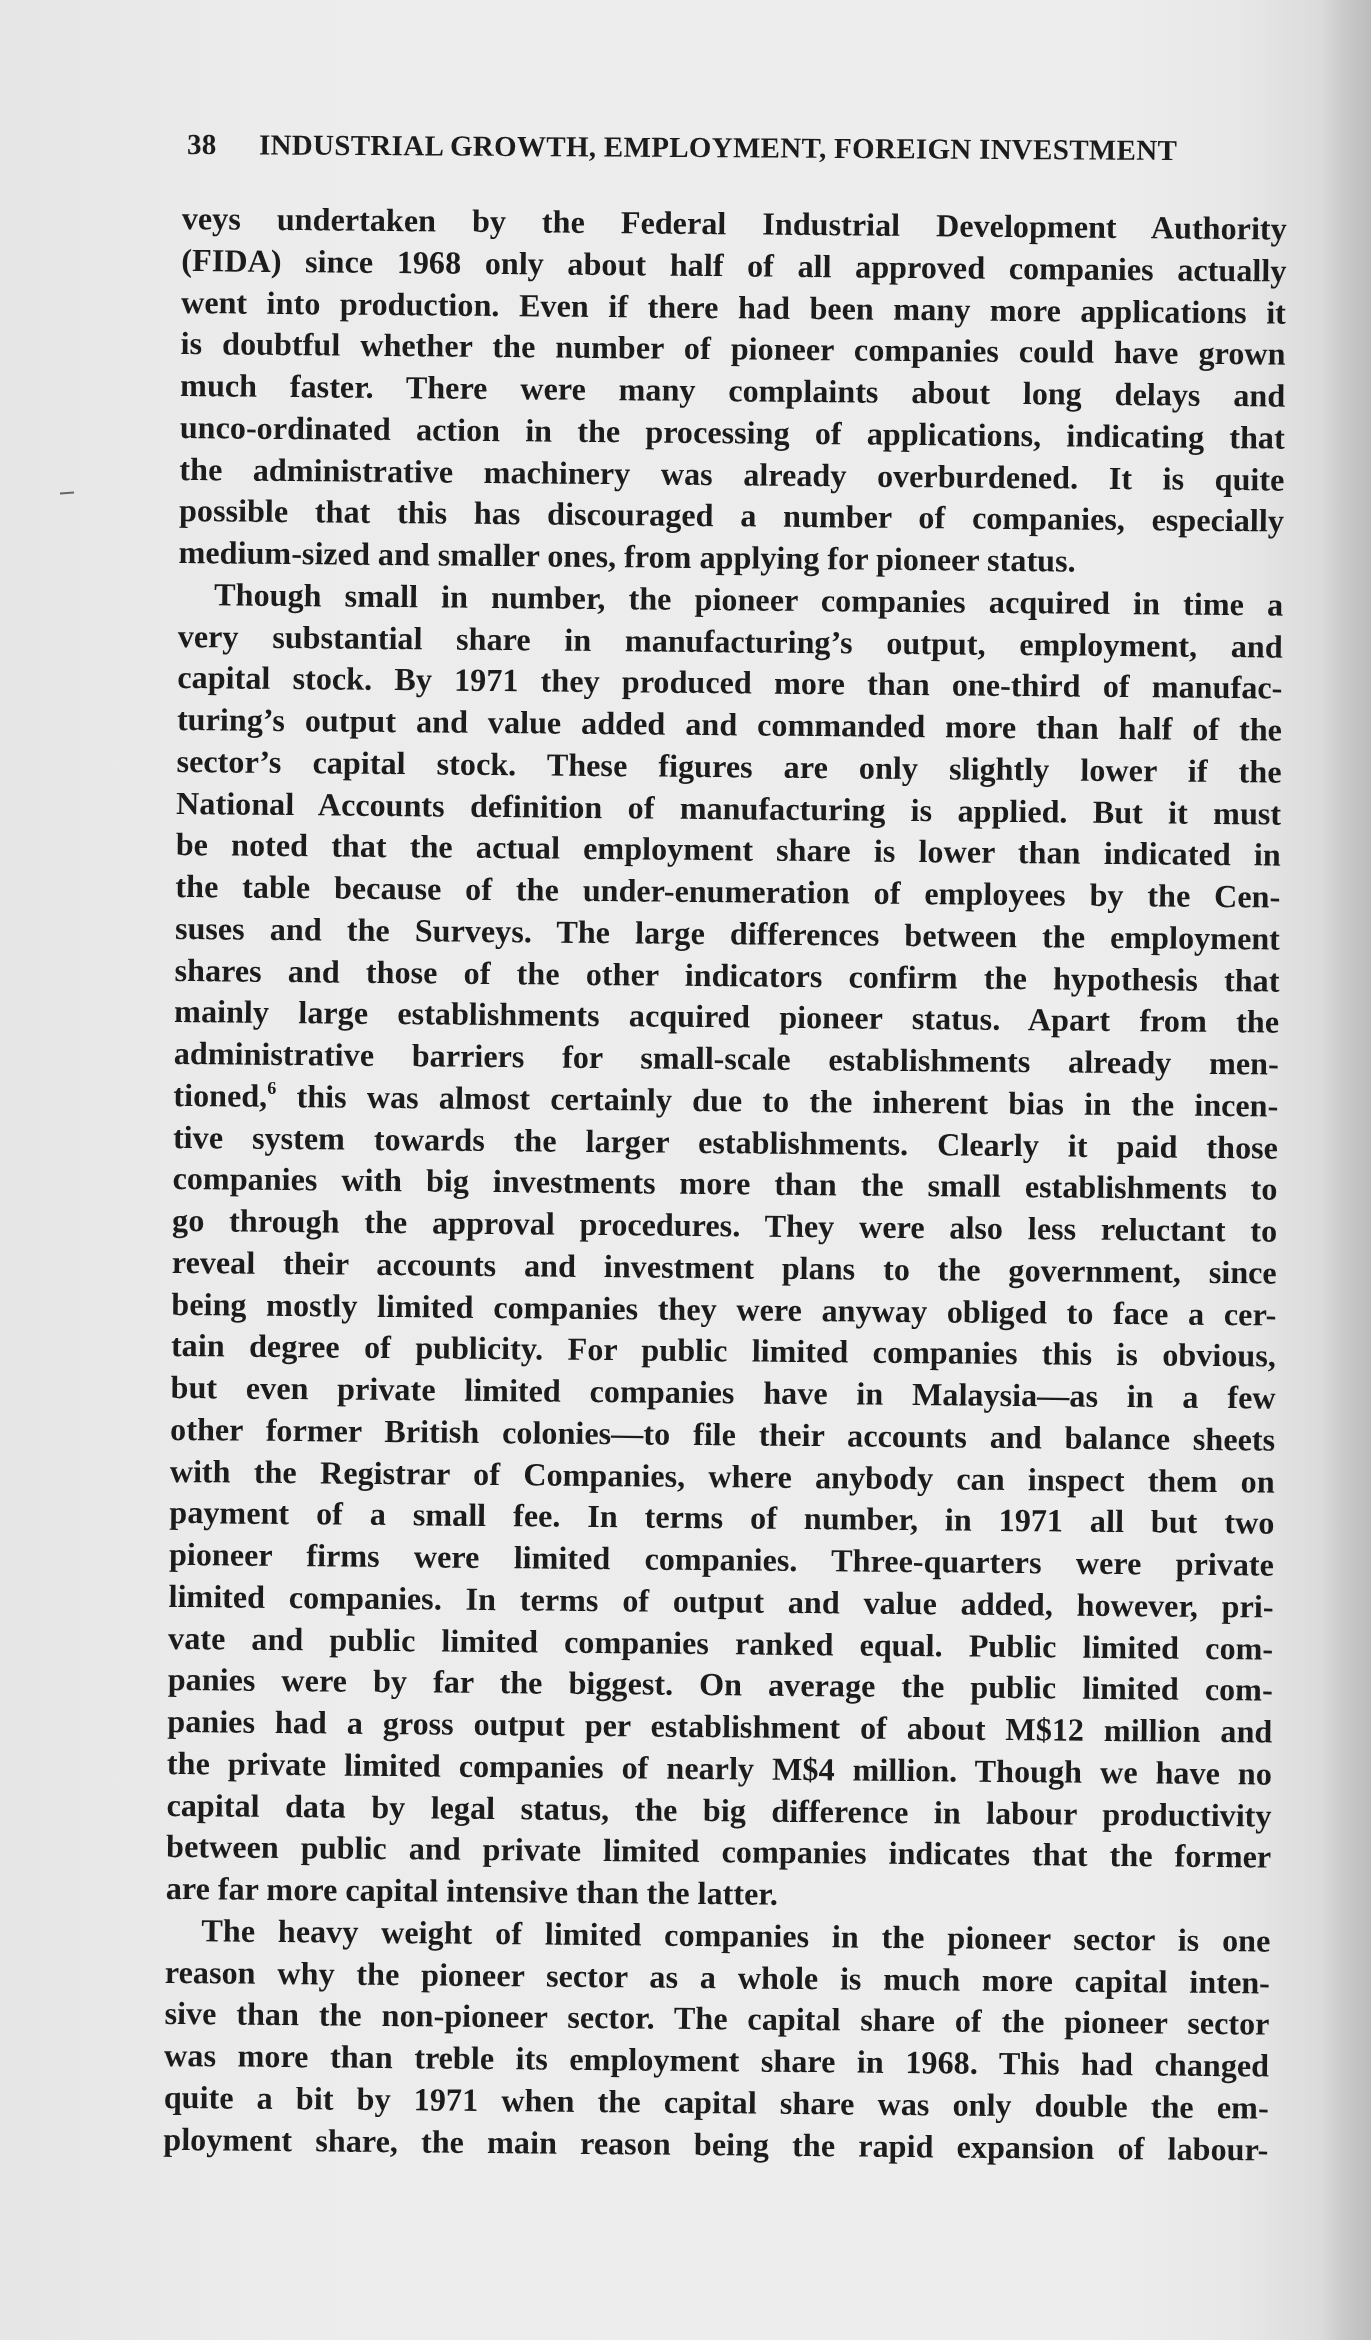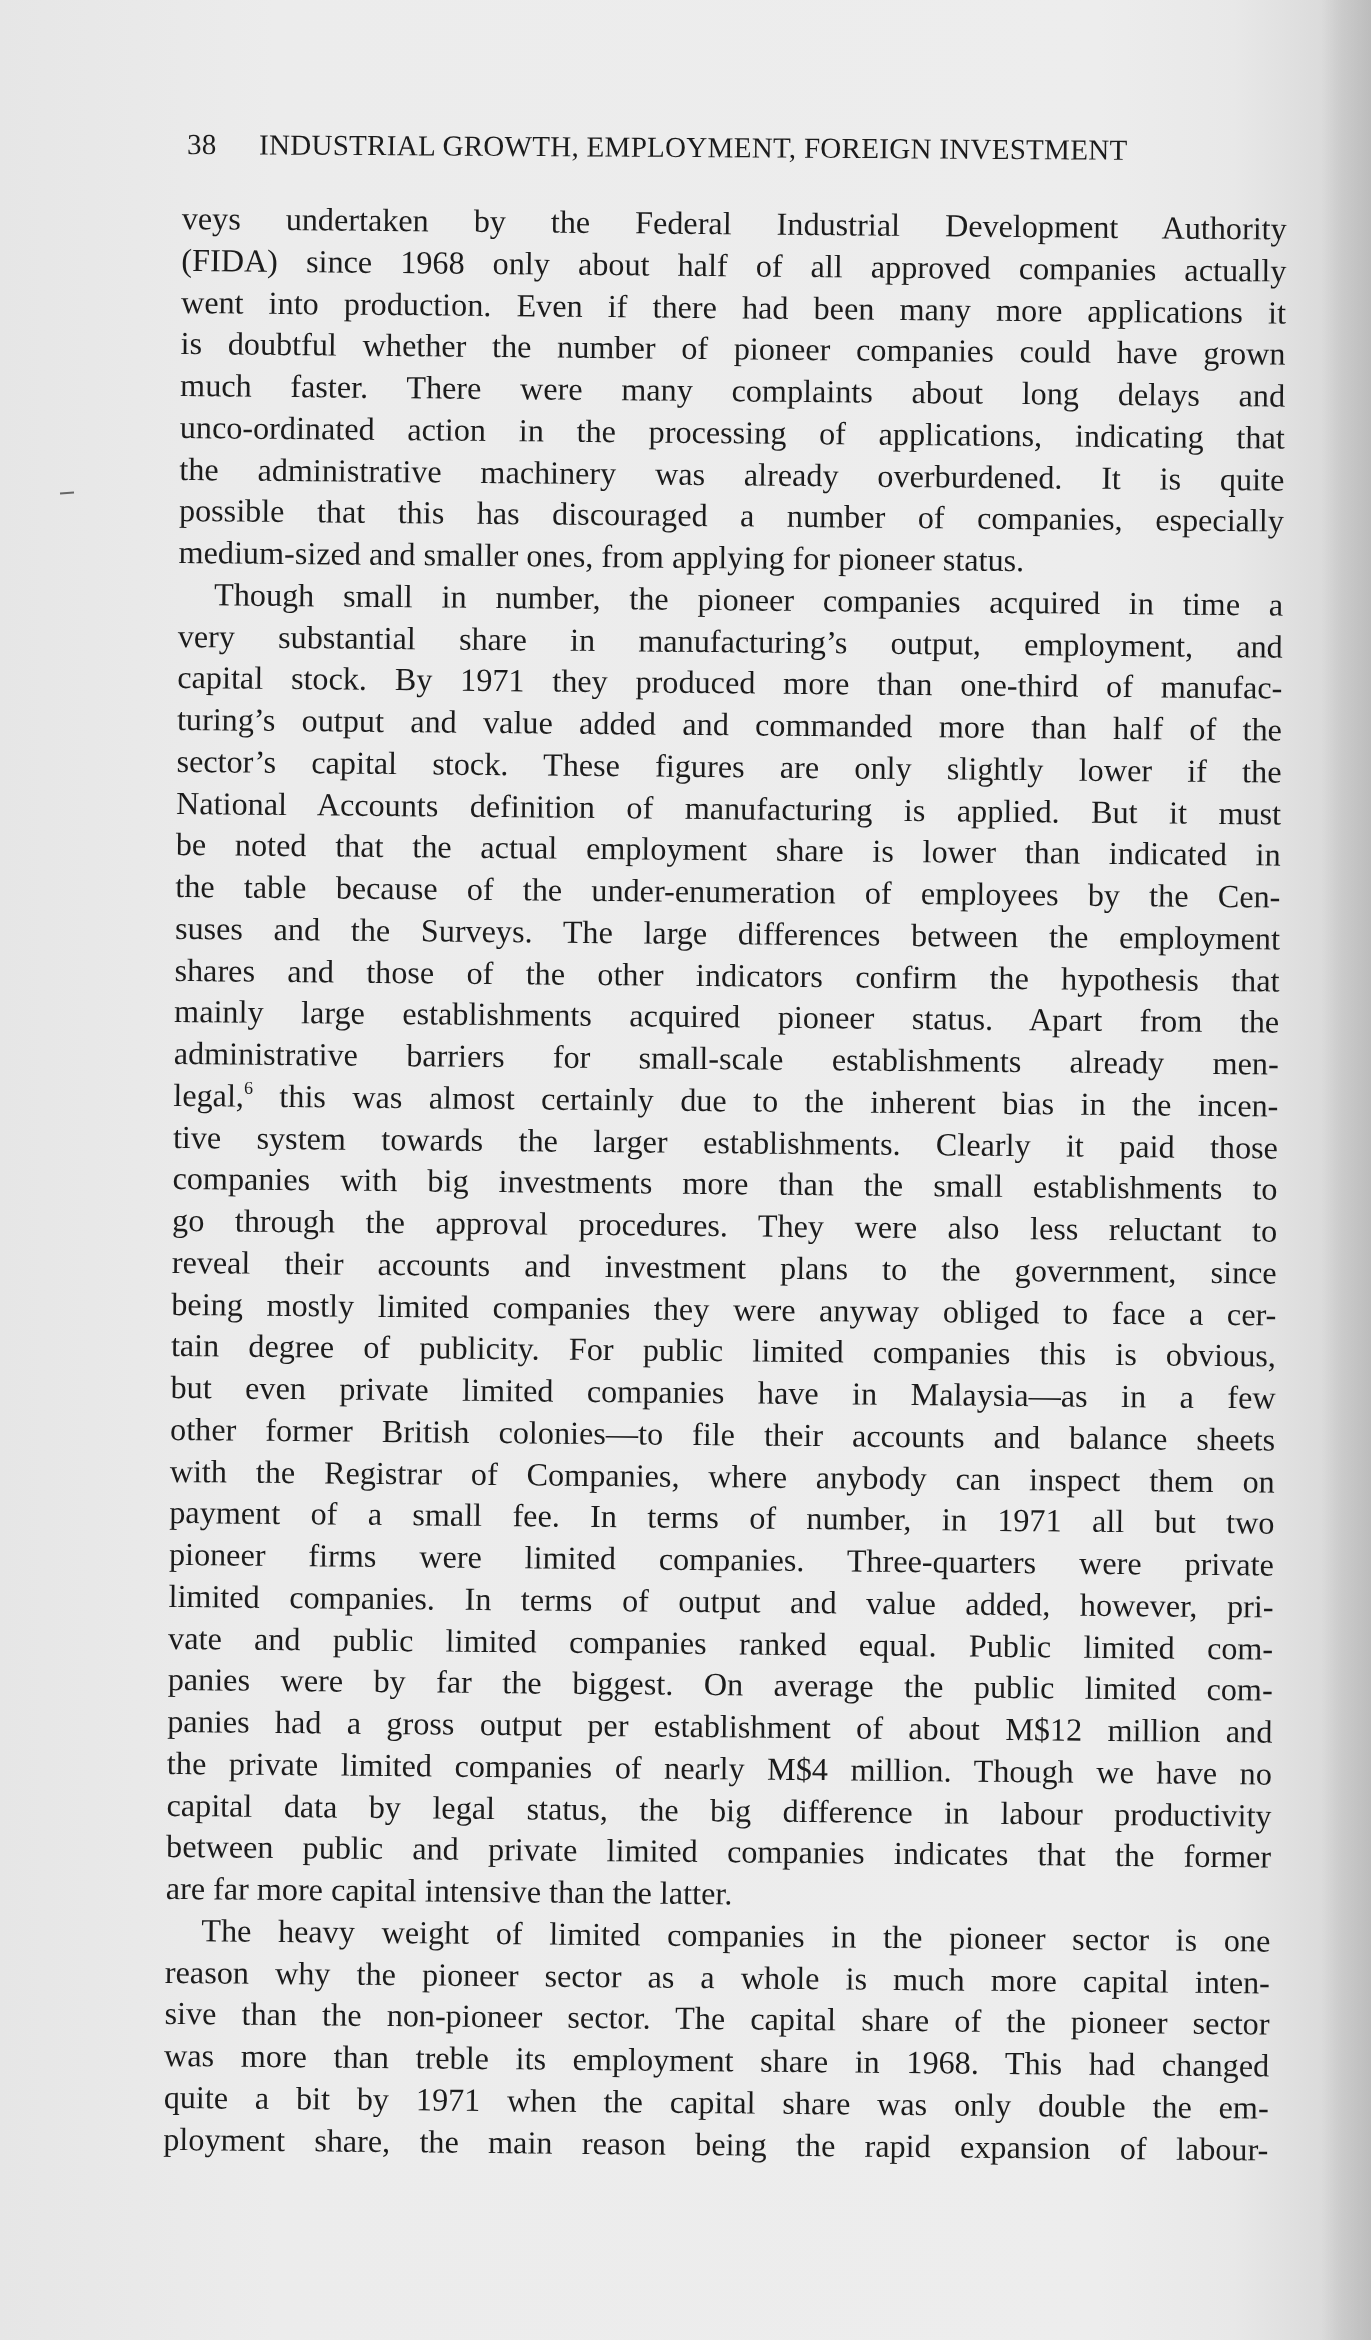--- a/index.html
+++ b/index.html
@@ -5,20 +5,21 @@
   html, body { margin: 0; padding: 0; }
   body {
     width: 1371px; height: 2340px; overflow: hidden;
     background: #e9e9e9;
     font-family: "Liberation Serif", "DejaVu Serif", serif;
     color: #1c1c1c;
   }
   .page {
     position: relative; width: 1371px; height: 2340px;
     background: linear-gradient(to right, #e6e6e6 0%, #ececec 20%, #ededed 80%, #e8e8e8 90%, #dcdcdc 96%, #d2d2d2 100%);
+    font-weight: bold;
   }
   .edge-shadow {
     position: absolute; top: 0; right: 0; width: 50px; height: 2340px;
     background: linear-gradient(to right, rgba(0,0,0,0) 0%, rgba(0,0,0,0.06) 40%, rgba(0,0,0,0.10) 100%);
   }
   .margin-mark {
     position: absolute; left: 60px; top: 492px; width: 14px; height: 2px;
     background: #666; transform: rotate(-4deg);
   }
   .running-head {
@@ -71,21 +72,21 @@
       <span class="line">capital stock. By 1971 they produced more than one-third of manufac-</span>
       <span class="line">turing’s output and value added and commanded more than half of the</span>
       <span class="line">sector’s capital stock. These figures are only slightly lower if the</span>
       <span class="line">National Accounts definition of manufacturing is applied. But it must</span>
       <span class="line">be noted that the actual employment share is lower than indicated in</span>
       <span class="line">the table because of the under-enumeration of employees by the Cen-</span>
       <span class="line">suses and the Surveys. The large differences between the employment</span>
       <span class="line">shares and those of the other indicators confirm the hypothesis that</span>
       <span class="line">mainly large establishments acquired pioneer status. Apart from the</span>
       <span class="line">administrative barriers for small-scale establishments already men-</span>
-      <span class="line"><span>legal,</span><sup>6</sup><span> this was almost certainly due to the inherent bias in the incen-</span></span>
+      <span class="line"><span>tioned,</span><sup>6</sup><span> this was almost certainly due to the inherent bias in the incen-</span></span>
       <span class="line">tive system towards the larger establishments. Clearly it paid those</span>
       <span class="line">companies with big investments more than the small establishments to</span>
       <span class="line">go through the approval procedures. They were also less reluctant to</span>
       <span class="line">reveal their accounts and investment plans to the government, since</span>
       <span class="line">being mostly limited companies they were anyway obliged to face a cer-</span>
       <span class="line">tain degree of publicity. For public limited companies this is obvious,</span>
       <span class="line">but even private limited companies have in Malaysia—as in a few</span>
       <span class="line">other former British colonies—to file their accounts and balance sheets</span>
       <span class="line">with the Registrar of Companies, where anybody can inspect them on</span>
       <span class="line">payment of a small fee. In terms of number, in 1971 all but two</span>

